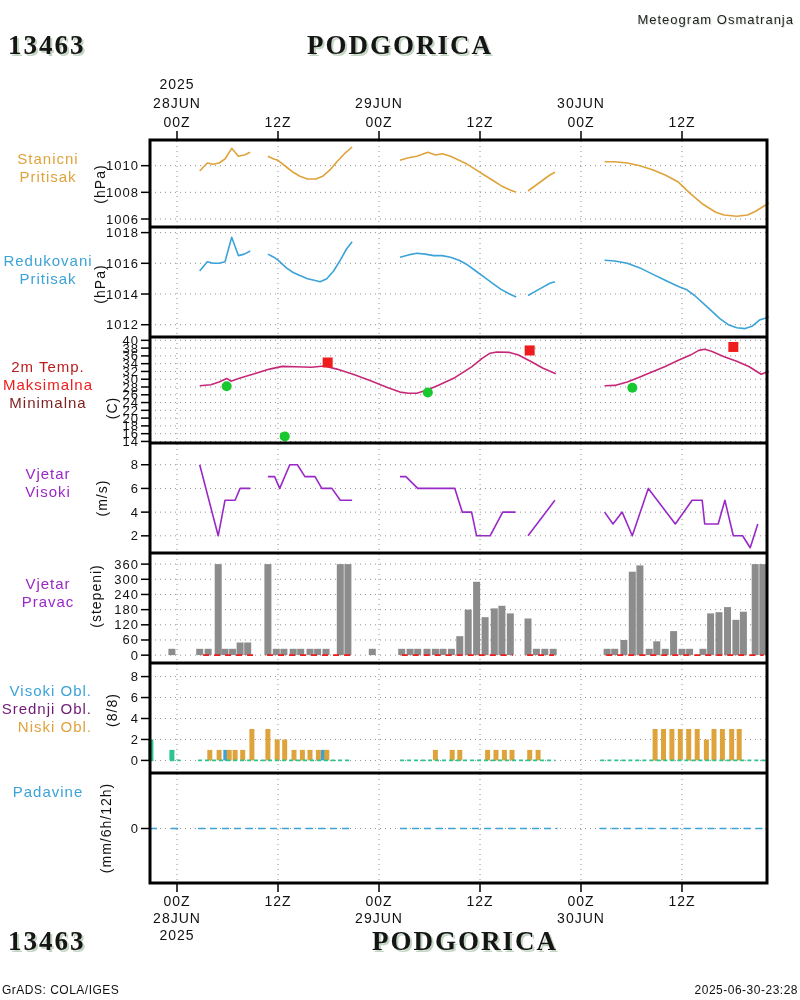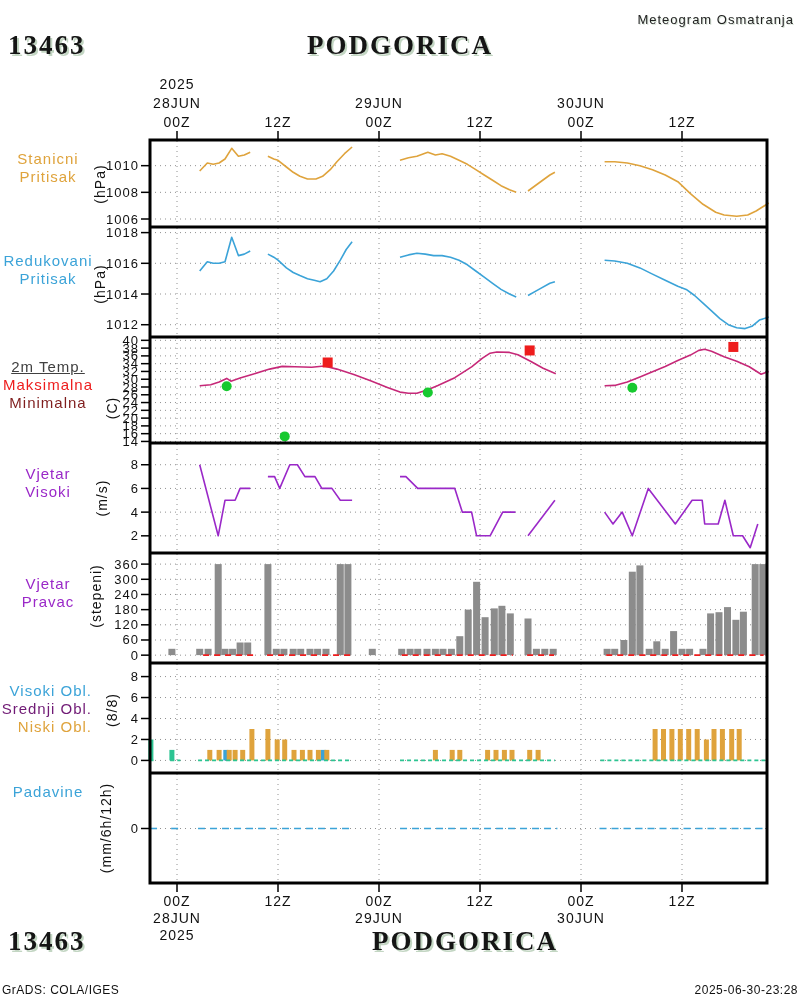--- a/index.html
+++ b/index.html
@@ -6,21 +6,21 @@
   body{width:800px;height:1000px;position:relative;background:#ffffff;
        font-family:"Liberation Sans",sans-serif;color:#111;overflow:hidden;}
   .abs{position:absolute;}
   .bigtitle{font-family:"Liberation Serif",serif;font-weight:bold;font-size:27px;
             letter-spacing:2px;color:#151515;text-shadow:2px 2px 0 #c3d6c3;}
   .subtitle{font-size:13px;letter-spacing:1px;color:#222;text-shadow:1px 1px 0 #d8e4d8;}
   .plabel{font-size:15px;letter-spacing:1px;line-height:18px;text-align:center;width:96px;}
   .plabel div{white-space:nowrap;}
   .unit{font-size:14px;letter-spacing:1px;transform:rotate(-90deg);transform-origin:center;
         white-space:nowrap;text-align:center;color:#111;}
-  .c-orange{color:#dfa33c;} .c-blue{color:#3ba3d8;} .c-magenta{color:#404040;text-decoration:underline;}
+  .c-orange{color:#dfa33c;} .c-blue{color:#3ba3d8;} .c-magenta{color:#b91c1c;}
   .c-red{color:#ee1c1c;} .c-green{color:#7f1d1d;} .c-purple{color:#9a28c8;}
   .c-teal{color:#701a75;}
   .footnote{font-size:12px;letter-spacing:0.5px;color:#111;}
   svg text{font-family:"Liberation Sans",sans-serif;fill:#111;}
 </style>
 </head>
 <body>
 
 <div class="abs bigtitle" style="left:8px;top:30px;">13463</div>
 <div class="abs bigtitle" style="left:0;top:30px;width:800px;text-align:center;">PODGORICA</div>

